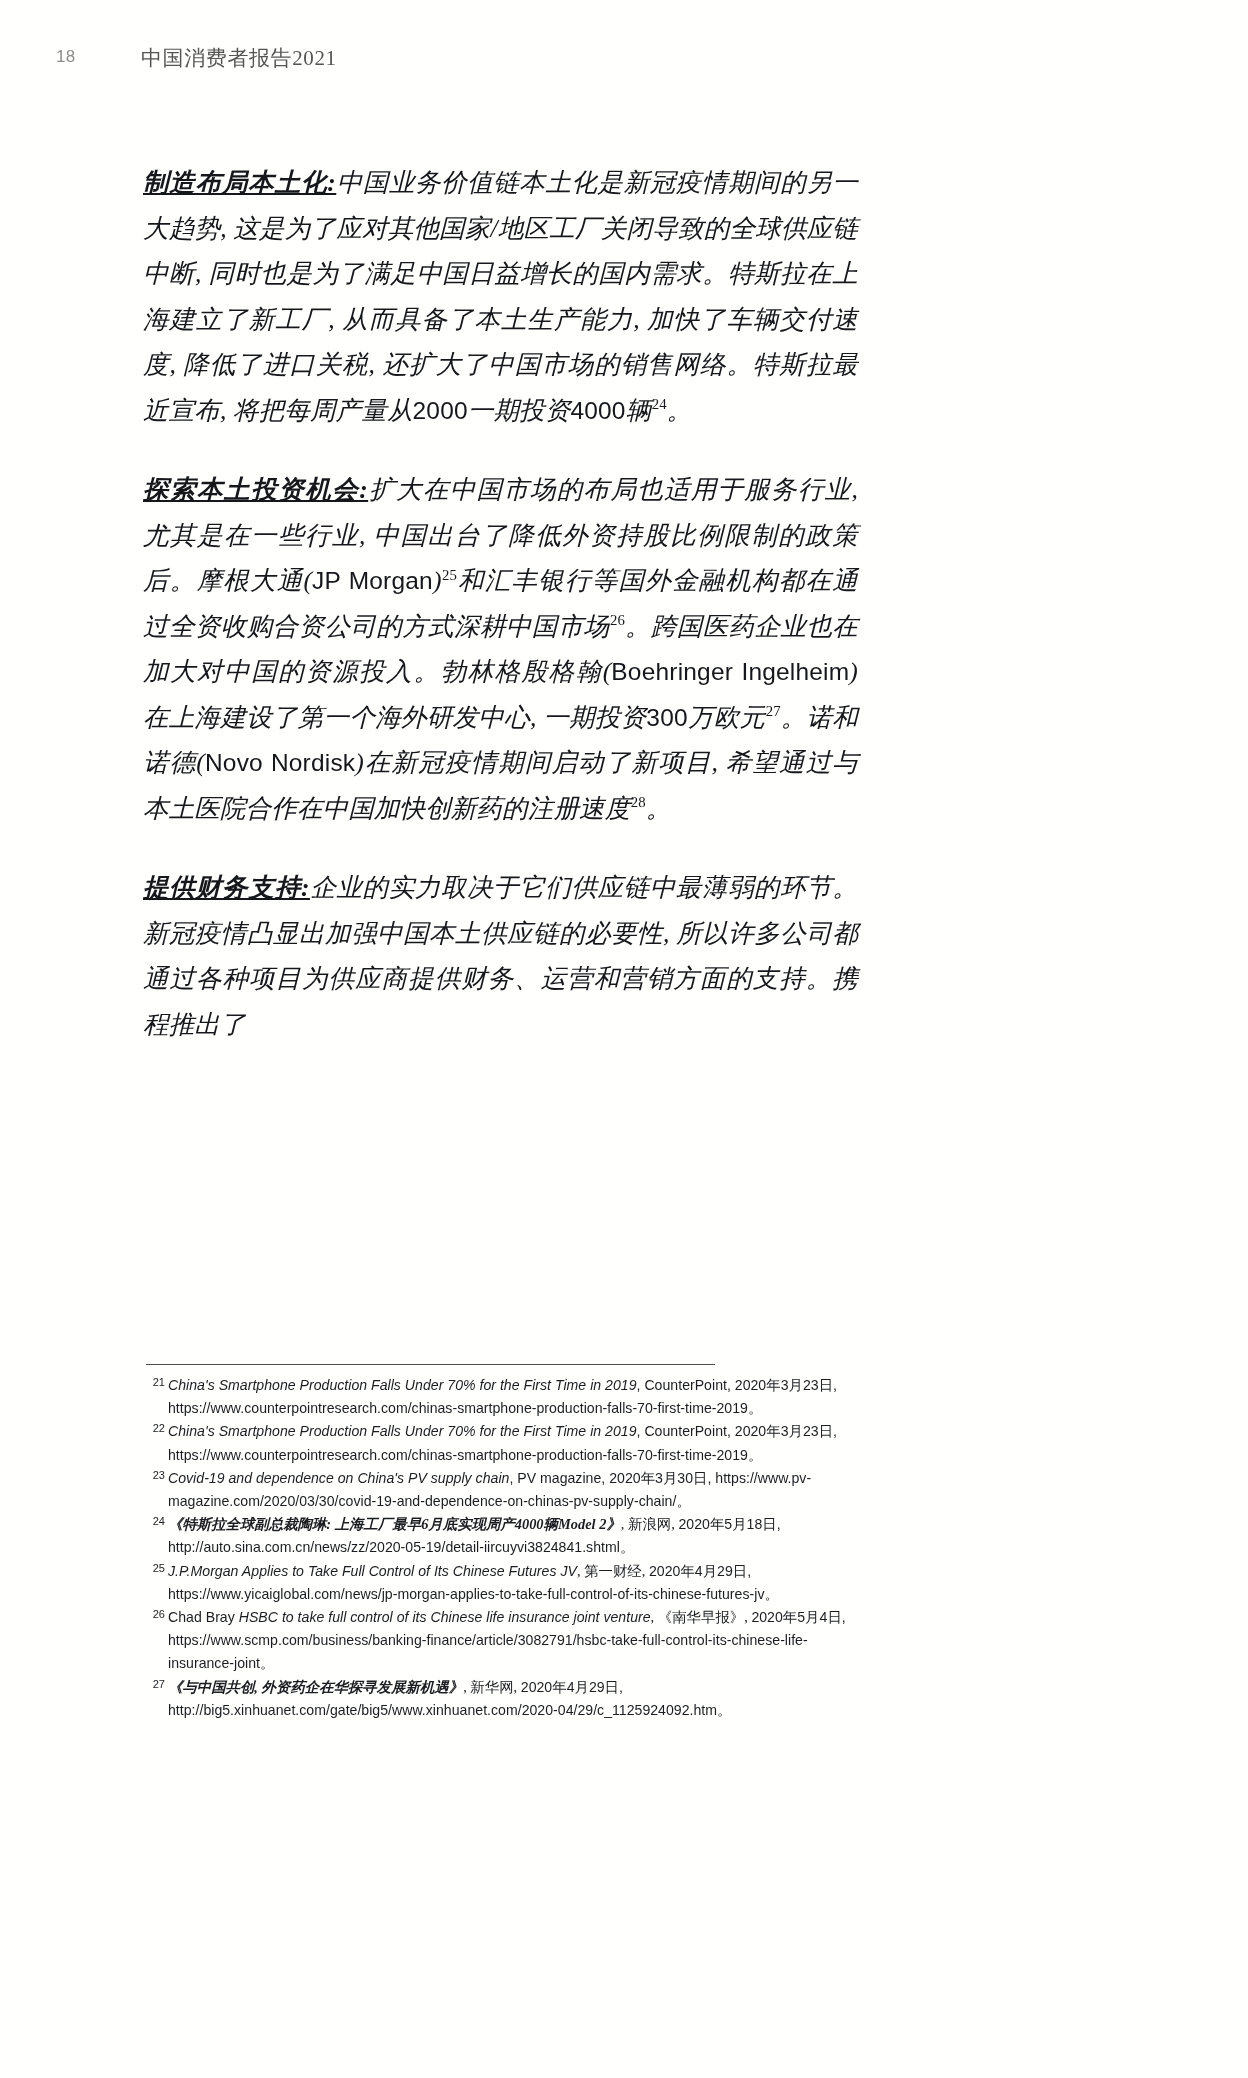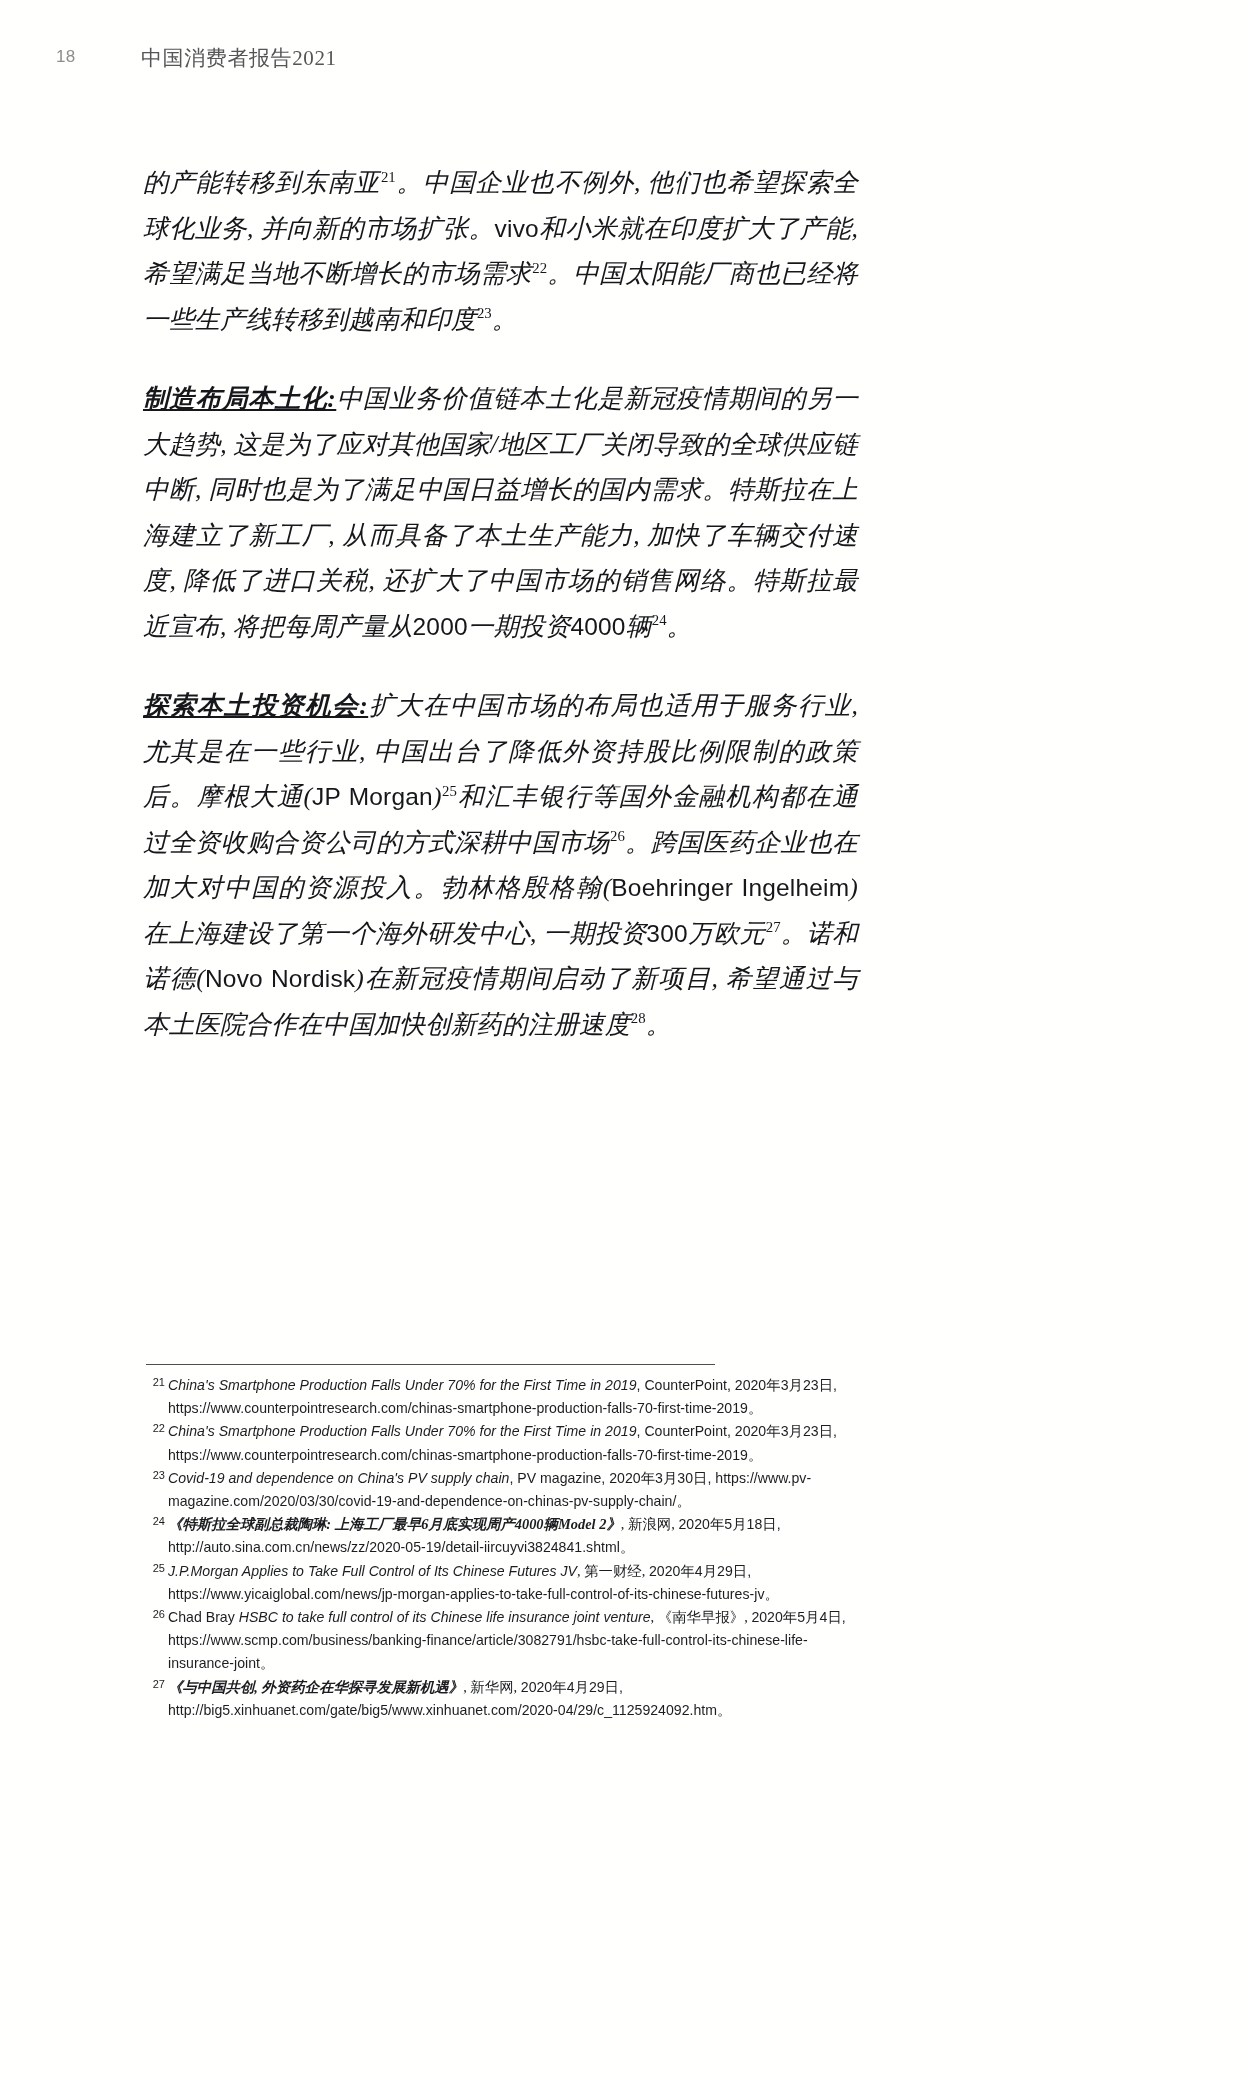--- a/index.html
+++ b/index.html
@@ -150,23 +150,23 @@
 <body>
 
 <div class="page">
 
   <div class="running-head">
     <div class="page-number">18</div>
     <div class="head-title">中国消费者报告2021</div>
   </div>
 
   <div class="body-col" id="body-col">
-      <p class="para"><span>的产能转移到东南亚</span><sup class="fn">21</sup><span>。中国企业也不例外, 他们也希望探索全球化业务, 并向新的市场扩张。</span><span class="lat">vivo</span><span>和小米就在印度扩大了产能, 希望满足当地不断增长的市场需求</span><sup class="fn">22</sup><span>。中国太阳能厂商也已经将一些生产线转移到越南和印度</span><sup class="fn">23</sup><span>。</span></p>
       <p class="para"><span class="lead">制造布局本土化:</span><span>中国业务价值链本土化是新冠疫情期间的另一大趋势, 这是为了应对其他国家/地区工厂关闭导致的全球供应链中断, 同时也是为了满足中国日益增长的国内需求。特斯拉在上海建立了新工厂, 从而具备了本土生产能力, 加快了车辆交付速度, 降低了进口关税, 还扩大了中国市场的销售网络。特斯拉最近宣布, 将把每周产量从</span><span class="lat">2000</span><span>一期投资</span><span class="lat">4000</span><span>辆</span><sup class="fn">24</sup><span>。</span></p>
       <p class="para"><span class="lead">探索本土投资机会:</span><span>扩大在中国市场的布局也适用于服务行业, 尤其是在一些行业, 中国出台了降低外资持股比例限制的政策后。摩根大通(</span><span class="lat">JP Morgan</span><span>)</span><sup class="fn">25</sup><span>和汇丰银行等国外金融机构都在通过全资收购合资公司的方式深耕中国市场</span><sup class="fn">26</sup><span>。跨国医药企业也在加大对中国的资源投入。勃林格殷格翰(</span><span class="lat">Boehringer Ingelheim</span><span>)在上海建设了第一个海外研发中心, 一期投资</span><span class="lat">300</span><span>万欧元</span><sup class="fn">27</sup><span>。诺和诺德(</span><span class="lat">Novo Nordisk</span><span>)在新冠疫情期间启动了新项目, 希望通过与本土医院合作在中国加快创新药的注册速度</span><sup class="fn">28</sup><span>。</span></p>
+      <p class="para"><span class="lead">提供财务支持:</span><span>企业的实力取决于它们供应链中最薄弱的环节。新冠疫情凸显出加强中国本土供应链的必要性, 所以许多公司都通过各种项目为供应商提供财务、运营和营销方面的支持。携程推出了</span></p>
     </div>
 
   <div class="fn-rule"></div>
   <div class="footnotes" id="footnotes">
       <div class="fn-item">
         <sup class="fn-marker">21</sup>
         <span class="fn-body"><span class="it">China's Smartphone Production Falls Under 70% for the First Time in 2019</span><span>, CounterPoint, 2020</span><span class="cjk">年</span><span>3</span><span class="cjk">月</span><span>23</span><span class="cjk">日</span><span>, https://www.counterpointresearch.com/chinas-smartphone-production-falls-70-first-time-2019</span><span class="cjk">。</span></span>
       </div>
       <div class="fn-item">
         <sup class="fn-marker">22</sup>

